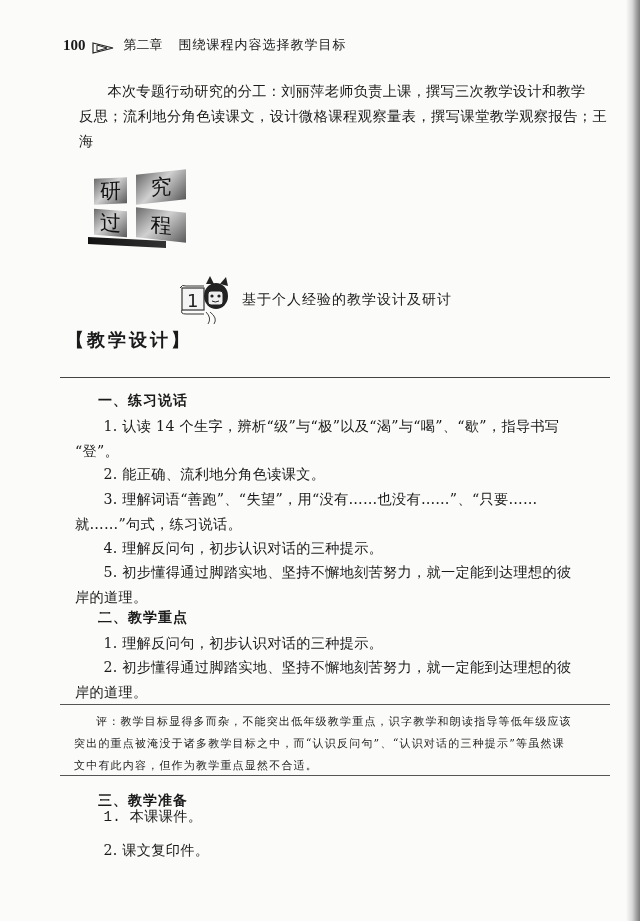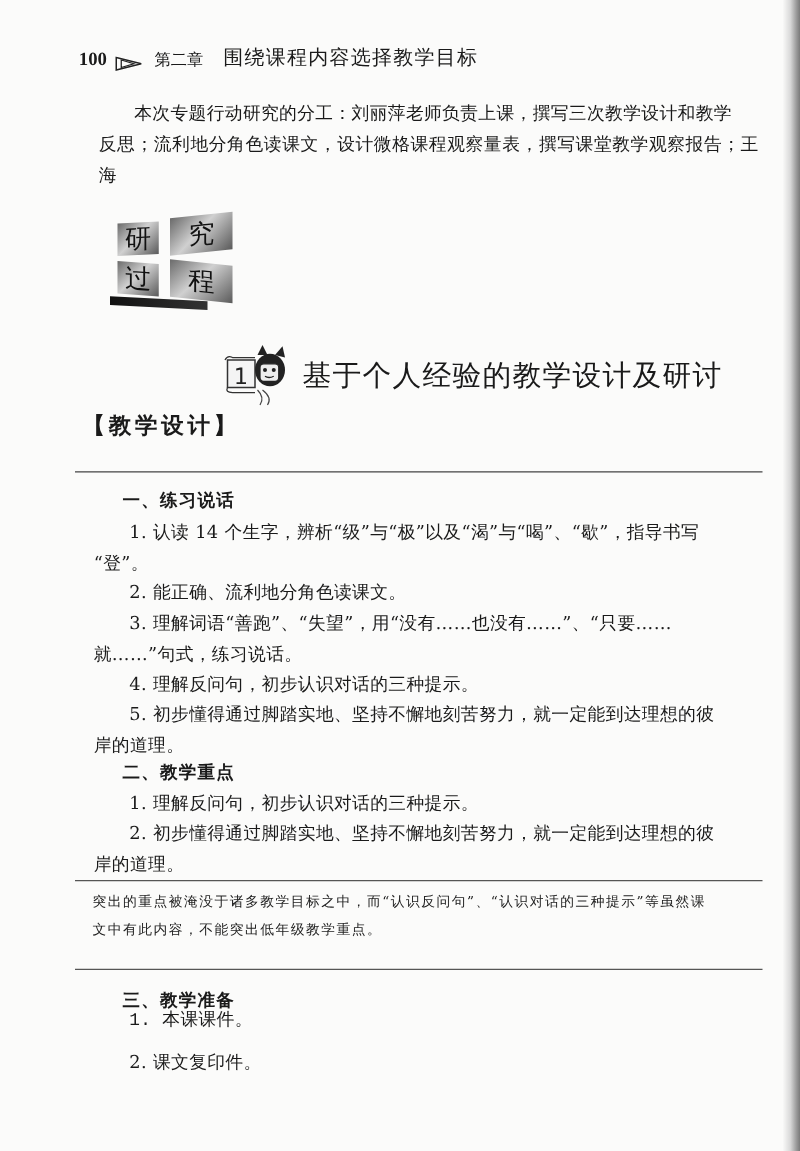--- a/index.html
+++ b/index.html
@@ -11,40 +11,40 @@
   }
   .page-edge {
     position: absolute; right: 0; top: 0; width: 14px; height: 921px;
     background: linear-gradient(to right, rgba(255,255,255,0) 0%, #d8d8d8 45%, #9a9a9a 80%, #7a7a7a 100%);
   }
   .abs { position: absolute; }
   .header { left: 63px; top: 36px; font-size: 14px; white-space: nowrap; display: flex; align-items: flex-end; }
   .header .pg { font-family: "Liberation Serif", serif; font-weight: bold; font-size: 15px; margin-right: 6px; }
   .header .arrow { width: 22px; height: 12px; margin-right: 10px; }
   .header .chap { font-family: "DejaVu Sans", sans-serif; font-size: 13px; margin-right: 16px; }
-  .header .title { font-family: Liberation Sans, sans-serif; font-size: 16px; letter-spacing: 1px; }
+  .header .title { font-family: Liberation Sans, sans-serif; font-size: 13px; letter-spacing: 1px; }
 
   .para { font-size: 14.2px; line-height: 25px; letter-spacing: 0.3px; }
   .body-para { left: 82px; top: 79px; width: 528px; text-indent: 2em; text-align: justify; margin-left: -3px; }
 
   .emblem { left: 88px; top: 170px; width: 120px; height: 80px; }
   .emblem .blk {
     position: absolute; display: flex; align-items: center; justify-content: center;
     font-family: "DejaVu Serif", serif; font-size: 21px; color: #111;
     background: linear-gradient(135deg, #6a6a6a 0%, #d0d0d0 45%, #5a5a5a 100%);
   }
   .emblem .b1 { left: 6px; top: 8px; width: 33px; height: 26px; transform: skewY(-3deg); }
   .emblem .b2 { left: 48px; top: 2px; width: 50px; height: 30px; transform: skewY(-6deg); }
   .emblem .b3 { left: 6px; top: 40px; width: 33px; height: 26px; transform: skewY(4deg); }
   .emblem .b4 { left: 48px; top: 40px; width: 50px; height: 30px; transform: skewY(6deg); }
   .emblem .bar { position: absolute; left: 0; top: 69px; width: 78px; height: 7px; background: linear-gradient(to right, #111, #333); transform: skewY(3deg); }
 
   .subsection { left: 178px; top: 274px; display: flex; align-items: center; }
   .subsection .badge { width: 62px; height: 52px; position: relative; margin-right: 2px; }
-  .subsection .text { font-family: "DejaVu Serif", serif; font-size: 23px; letter-spacing: 1px; }
+  .subsection .text { font-family: "DejaVu Serif", serif; font-size: 14px; letter-spacing: 1px; }
 
   .bracket-title { left: 66px; top: 328px; font-size: 18px; font-weight: bold; letter-spacing: 3px; }
 
   .rule { height: 1px; background: #444; }
   .rule1 { left: 60px; top: 377px; width: 550px; }
   .rule2 { left: 60px; top: 704px; width: 550px; background: #555; }
   .rule3 { left: 60px; top: 775px; width: 550px; background: #555; }
 
   .sec-head { font-family: "DejaVu Sans", sans-serif; font-weight: bold; font-size: 14px; letter-spacing: 1px; }
   .item { left: 75px; width: 535px; text-indent: 2em; text-align: justify; }
@@ -128,22 +128,23 @@
   <div>1. 理解反问句，初步认识对话的三种提示。</div>
 </div>
 <div class="abs para item" style="top:655px;">
   <div>2. 初步懂得通过脚踏实地、坚持不懈地刻苦努力，就一定能到达理想的彼</div>
   <div style="text-indent:0">岸的道理。</div>
 </div>
 
 <div class="abs rule rule2"></div>
 
 <div class="abs comment">
+  <div>评：教学目标显得多而杂，不能突出低年级教学重点，识字教学和朗读指导等低年级应该</div>
   <div style="text-indent:0">突出的重点被淹没于诸多教学目标之中，而“认识反问句”、“认识对话的三种提示”等虽然课</div>
-  <div style="text-indent:0">文中有此内容，不能突出低年级教学重点。</div>
+  <div style="text-indent:0">文中有此内容，但作为教学重点显然不合适。</div>
 </div>
 
 <div class="abs rule rule3"></div>
 
 <div class="abs sec-head" style="left:98px; top:792px;">三、教学准备</div>
 <div class="abs para item" style="top:805px;font-family:Liberation Mono, monospace;">
   <div>1. 本课课件。</div>
 </div>
 <div class="abs para item" style="top:838px;">
   <div>2. 课文复印件。</div>

